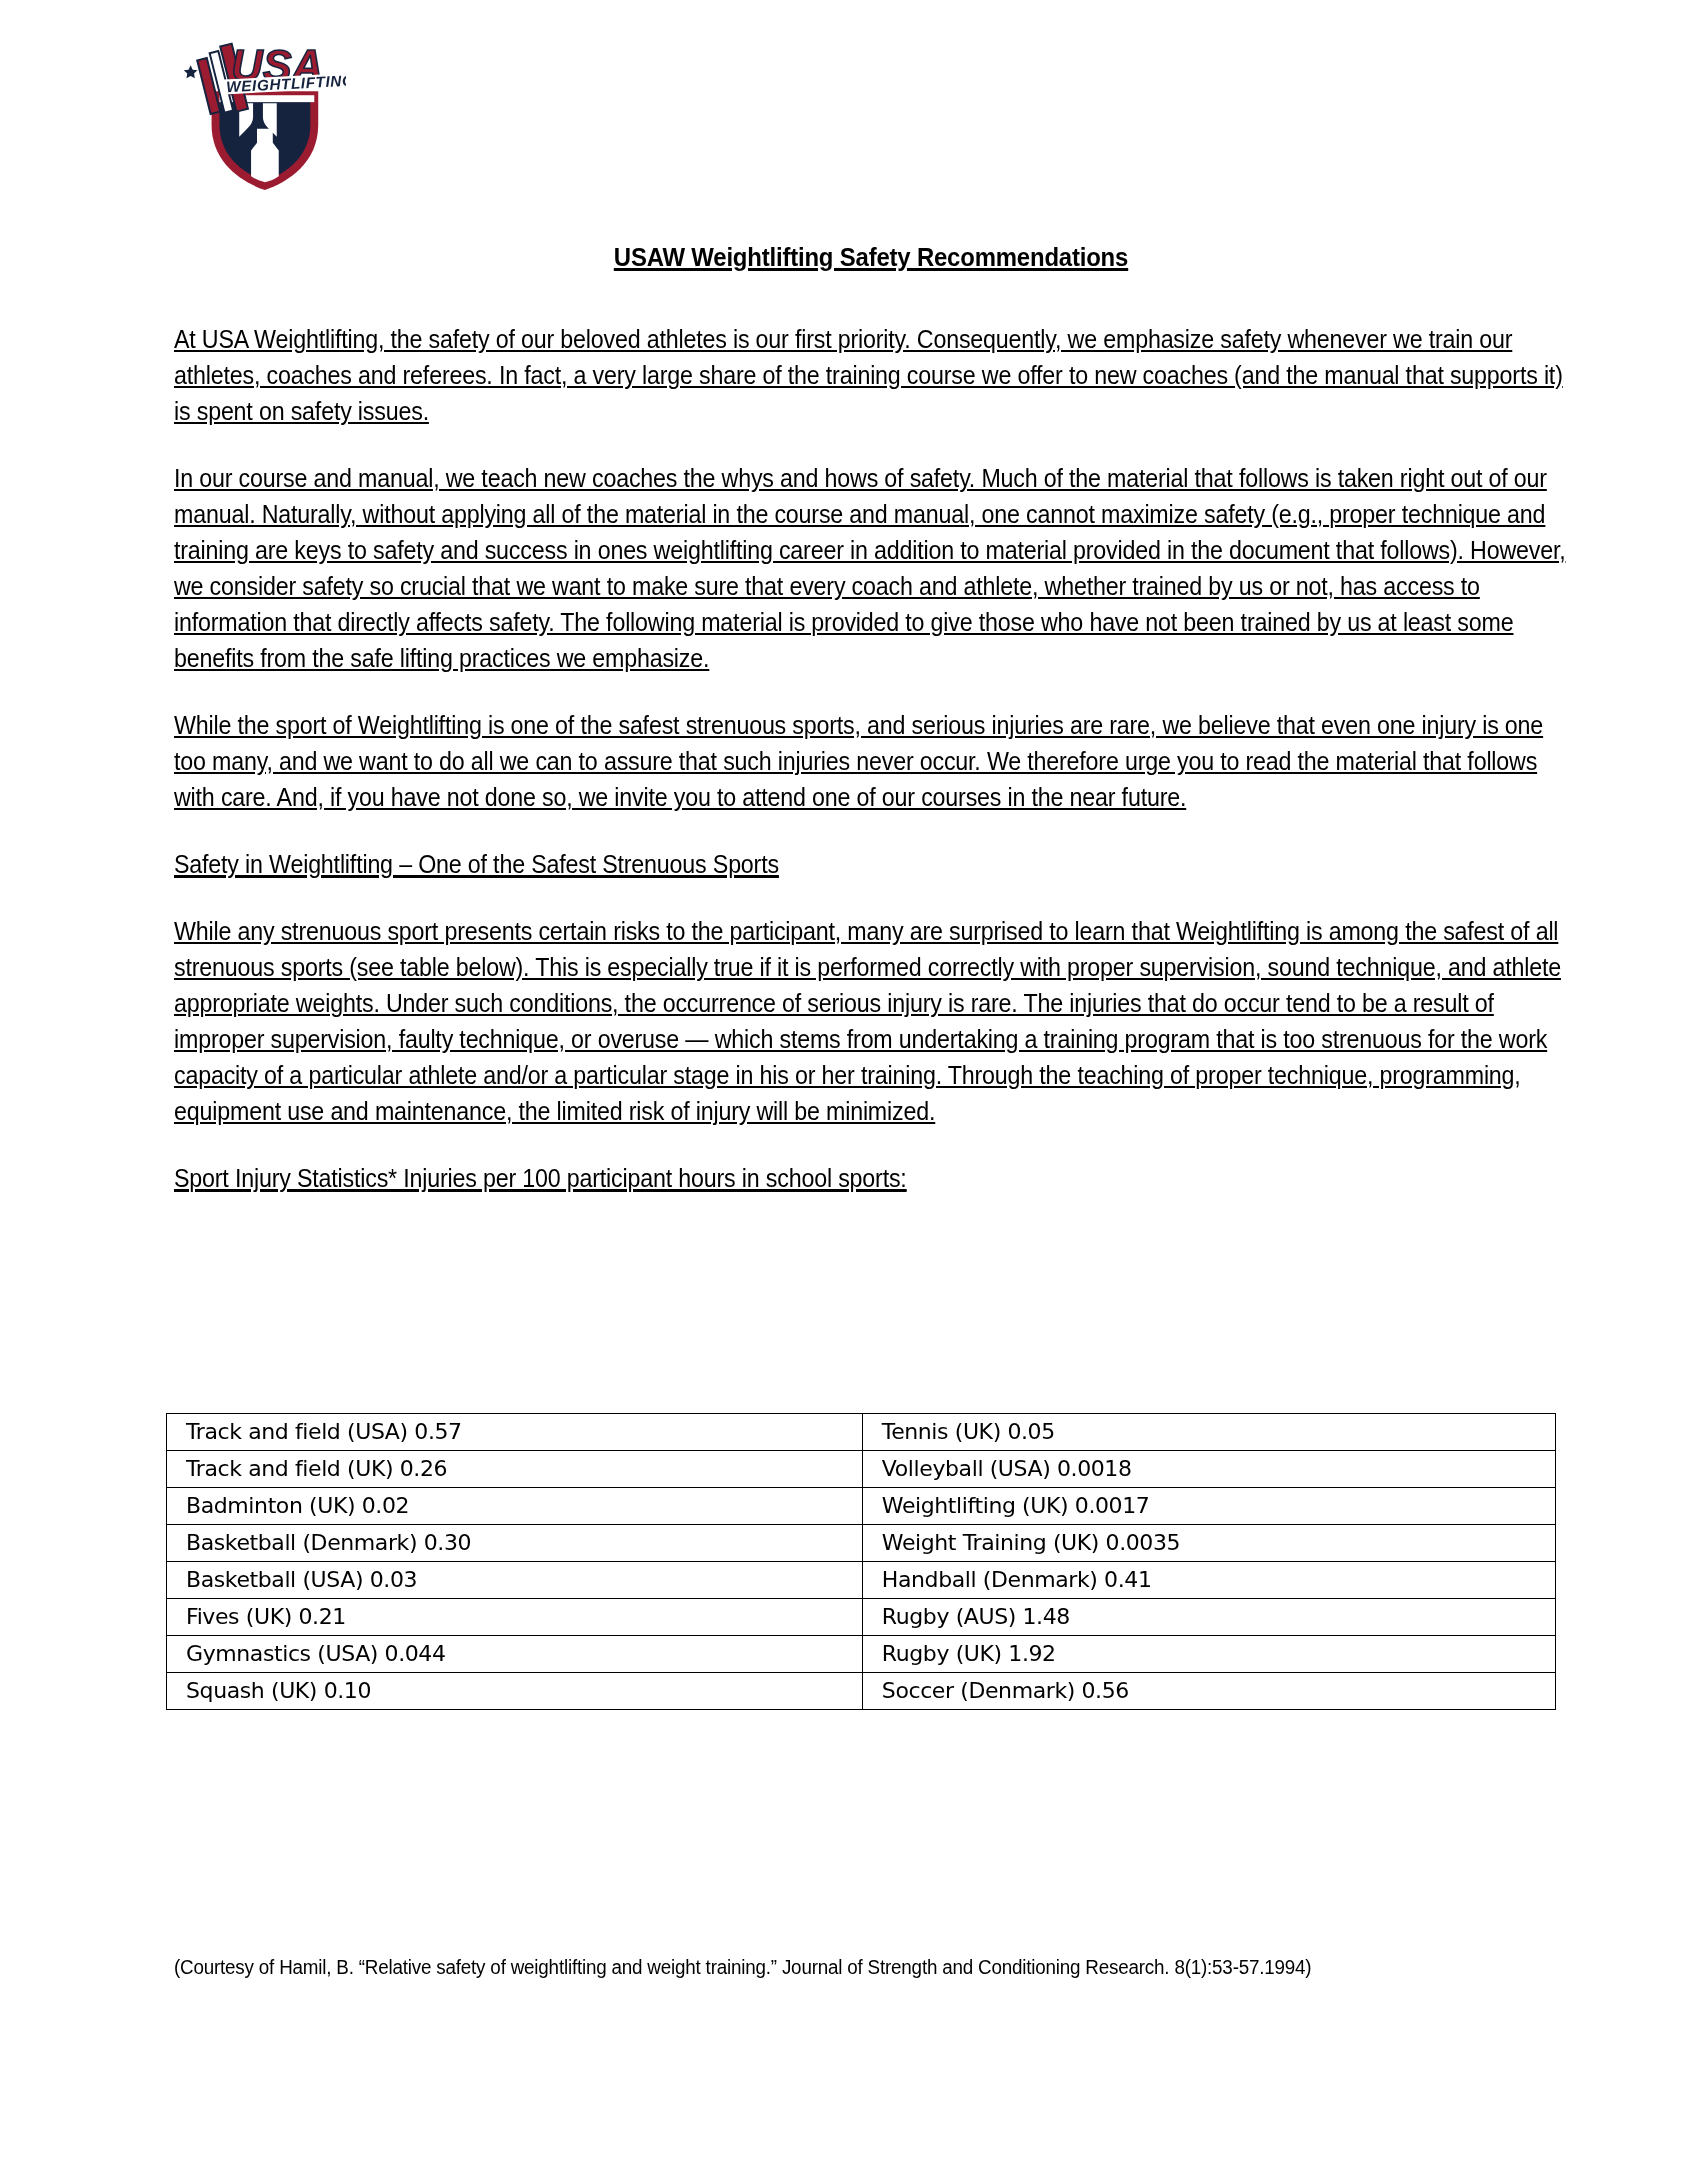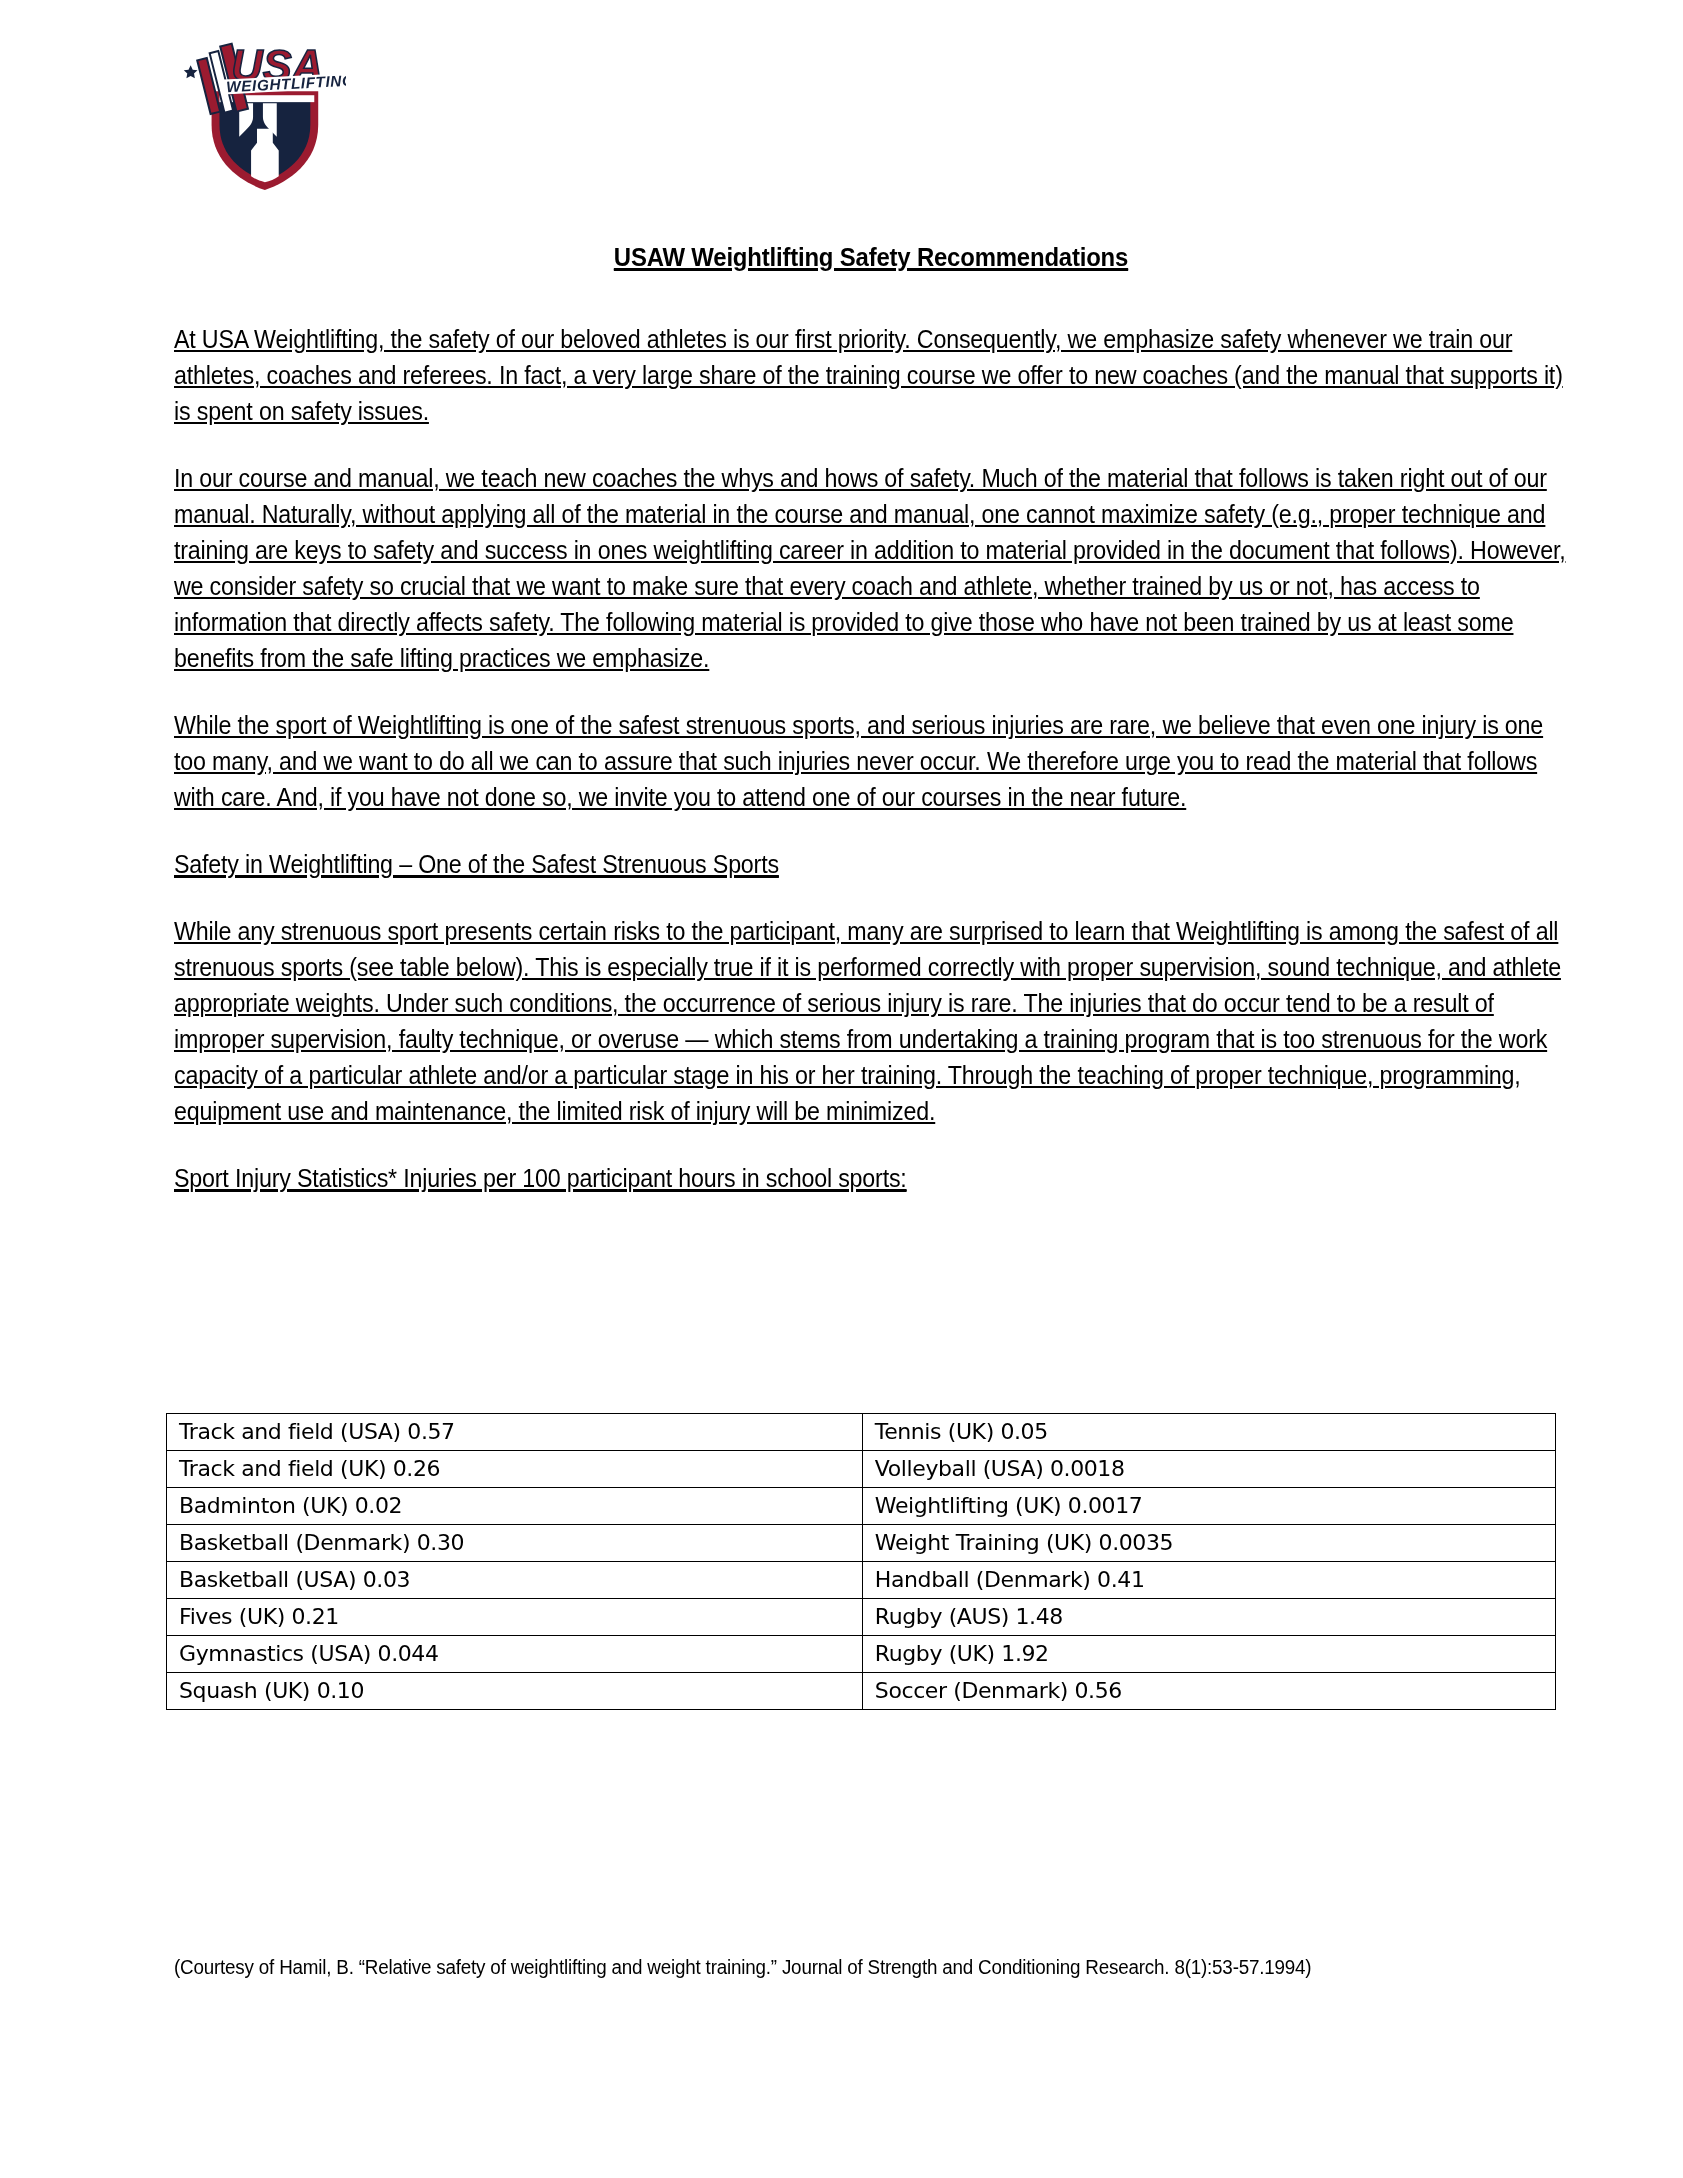--- a/index.html
+++ b/index.html
@@ -100,21 +100,21 @@
     width: 1390px;
   }
   table.stats {
     border-collapse: collapse;
     width: 100%;
     table-layout: fixed;
   }
   table.stats td {
     border: 1px solid #000000;
     height: 34px;
-    padding: 1px 0 1px 12px;
+    padding: 1px 0 1px 19px;
     font-size: 22px;
     line-height: 30px;
     font-family: "DejaVu Sans", sans-serif;
     letter-spacing: -0.4px;
     vertical-align: middle;
     white-space: nowrap;
     overflow: hidden;
   }
   table.stats td.col-left  { width: 50.1%; }
   table.stats td.col-right { width: 49.9%; }

